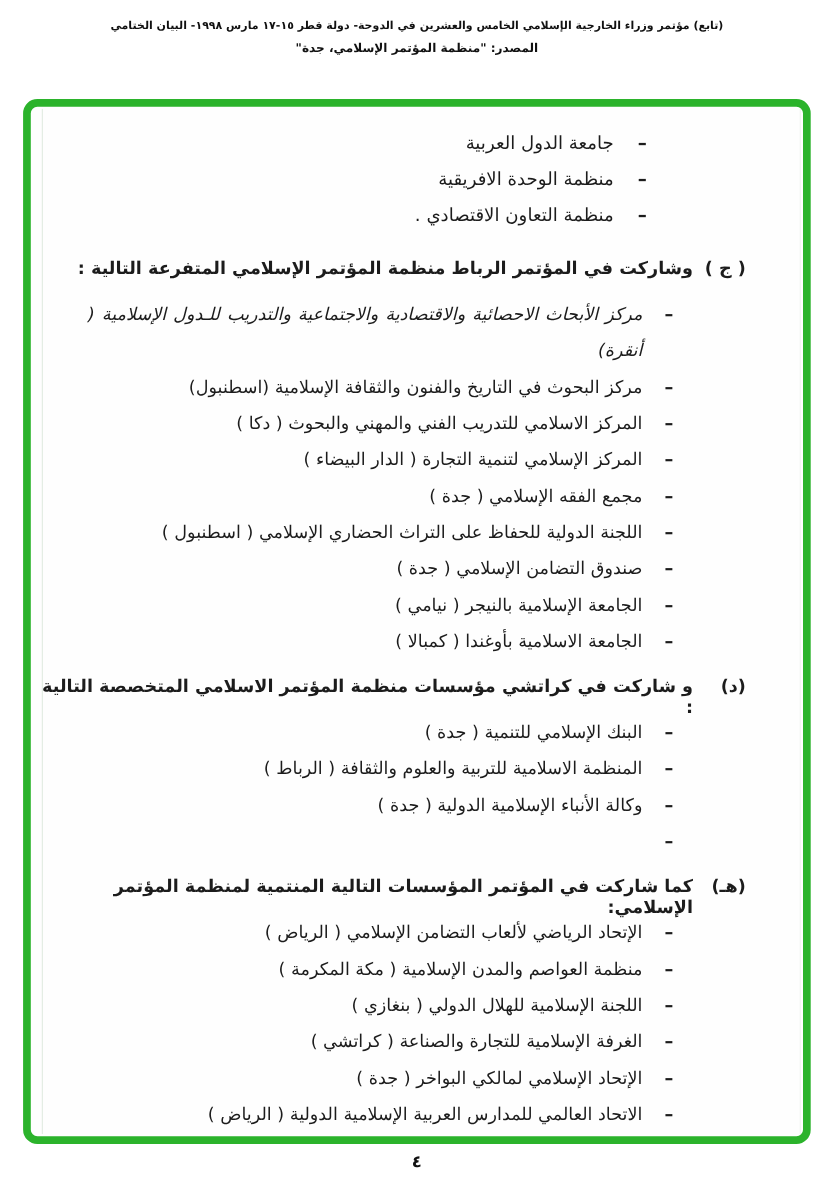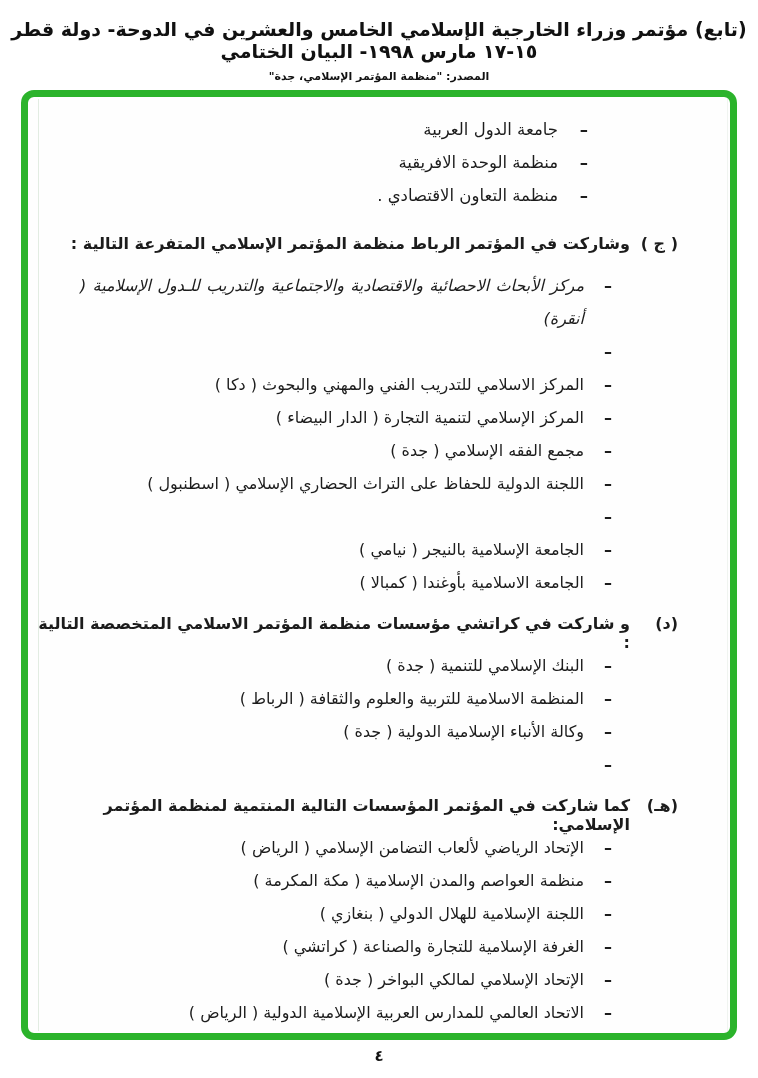--- a/index.html
+++ b/index.html
@@ -6,21 +6,21 @@
   body {
     width:758px; height:1078px; position:relative;
     background:#ffffff; color:#111;
     font-family:"DejaVu Sans", sans-serif;
     overflow:hidden;
   }
   .header {
     position:absolute; top:18px; left:0; right:0;
     text-align:center; direction:rtl;
   }
-  .header-l1 { font-size:19px; font-weight:bold; letter-spacing:-0.2px; }
+  .header-l1 { font-size:10px; font-weight:bold; letter-spacing:-0.2px; }
   .header-l2 { font-size:11px; font-weight:bold; margin-top:8px; }
 
   .frame {
     position:absolute; left:21px; top:90px;
     width:716px; height:950px; box-sizing:border-box;
     border:7px solid #2bb32b; border-radius:13px;
     background:#fefefe;
   }
   .inner-hairline {
     position:absolute; top:2px; bottom:2px; left:10px; right:2px;
@@ -80,39 +80,41 @@
     <div class="row sec-head">
       <span class="sec-marker">( ج )</span>
       <span>وشاركت في المؤتمر الرباط منظمة المؤتمر الإسلامي المتفرعة التالية :</span>
     </div>
     <div class="row item-row">
       <span class="dash">–</span>
       <span class="item-text justify">مركز الأبحاث الاحصائية والاقتصادية والاجتماعية والتدريب للـدول الإسلامية ( أنقرة)</span>
     </div>
     <div class="row item-row">
       <span class="dash">–</span>
+      <span class="item-text">مركز البحوث في التاريخ والفنون والثقافة الإسلامية (اسطنبول)</span>
     </div>
     <div class="row item-row">
       <span class="dash">–</span>
       <span class="item-text">المركز الاسلامي للتدريب الفني والمهني والبحوث ( دكا )</span>
     </div>
     <div class="row item-row">
       <span class="dash">–</span>
       <span class="item-text">المركز الإسلامي لتنمية التجارة ( الدار البيضاء )</span>
     </div>
     <div class="row item-row">
       <span class="dash">–</span>
       <span class="item-text">مجمع الفقه الإسلامي ( جدة )</span>
     </div>
     <div class="row item-row">
       <span class="dash">–</span>
       <span class="item-text">اللجنة الدولية للحفاظ على التراث الحضاري الإسلامي ( اسطنبول )</span>
     </div>
     <div class="row item-row">
       <span class="dash">–</span>
+      <span class="item-text">صندوق التضامن الإسلامي ( جدة )</span>
     </div>
     <div class="row item-row">
       <span class="dash">–</span>
       <span class="item-text">الجامعة الإسلامية بالنيجر ( نيامي )</span>
     </div>
     <div class="row item-row">
       <span class="dash">–</span>
       <span class="item-text">الجامعة الاسلامية بأوغندا ( كمبالا )</span>
     </div>
 

